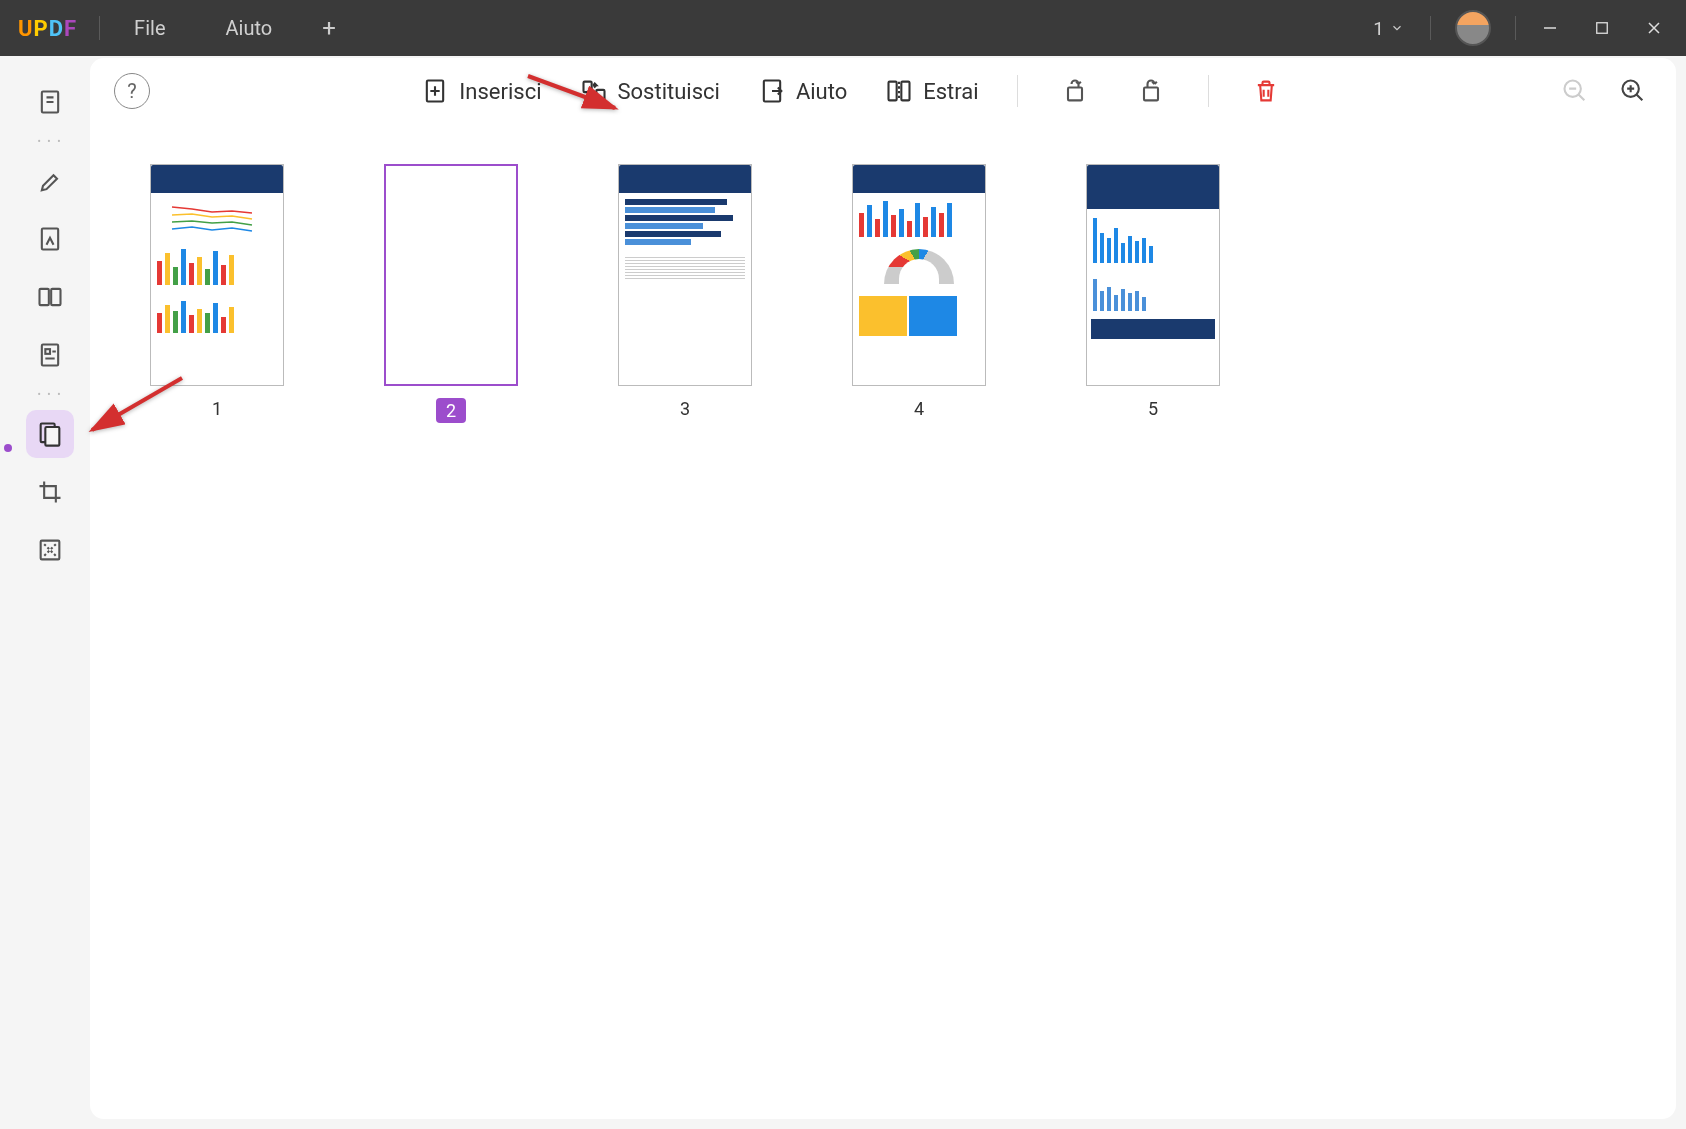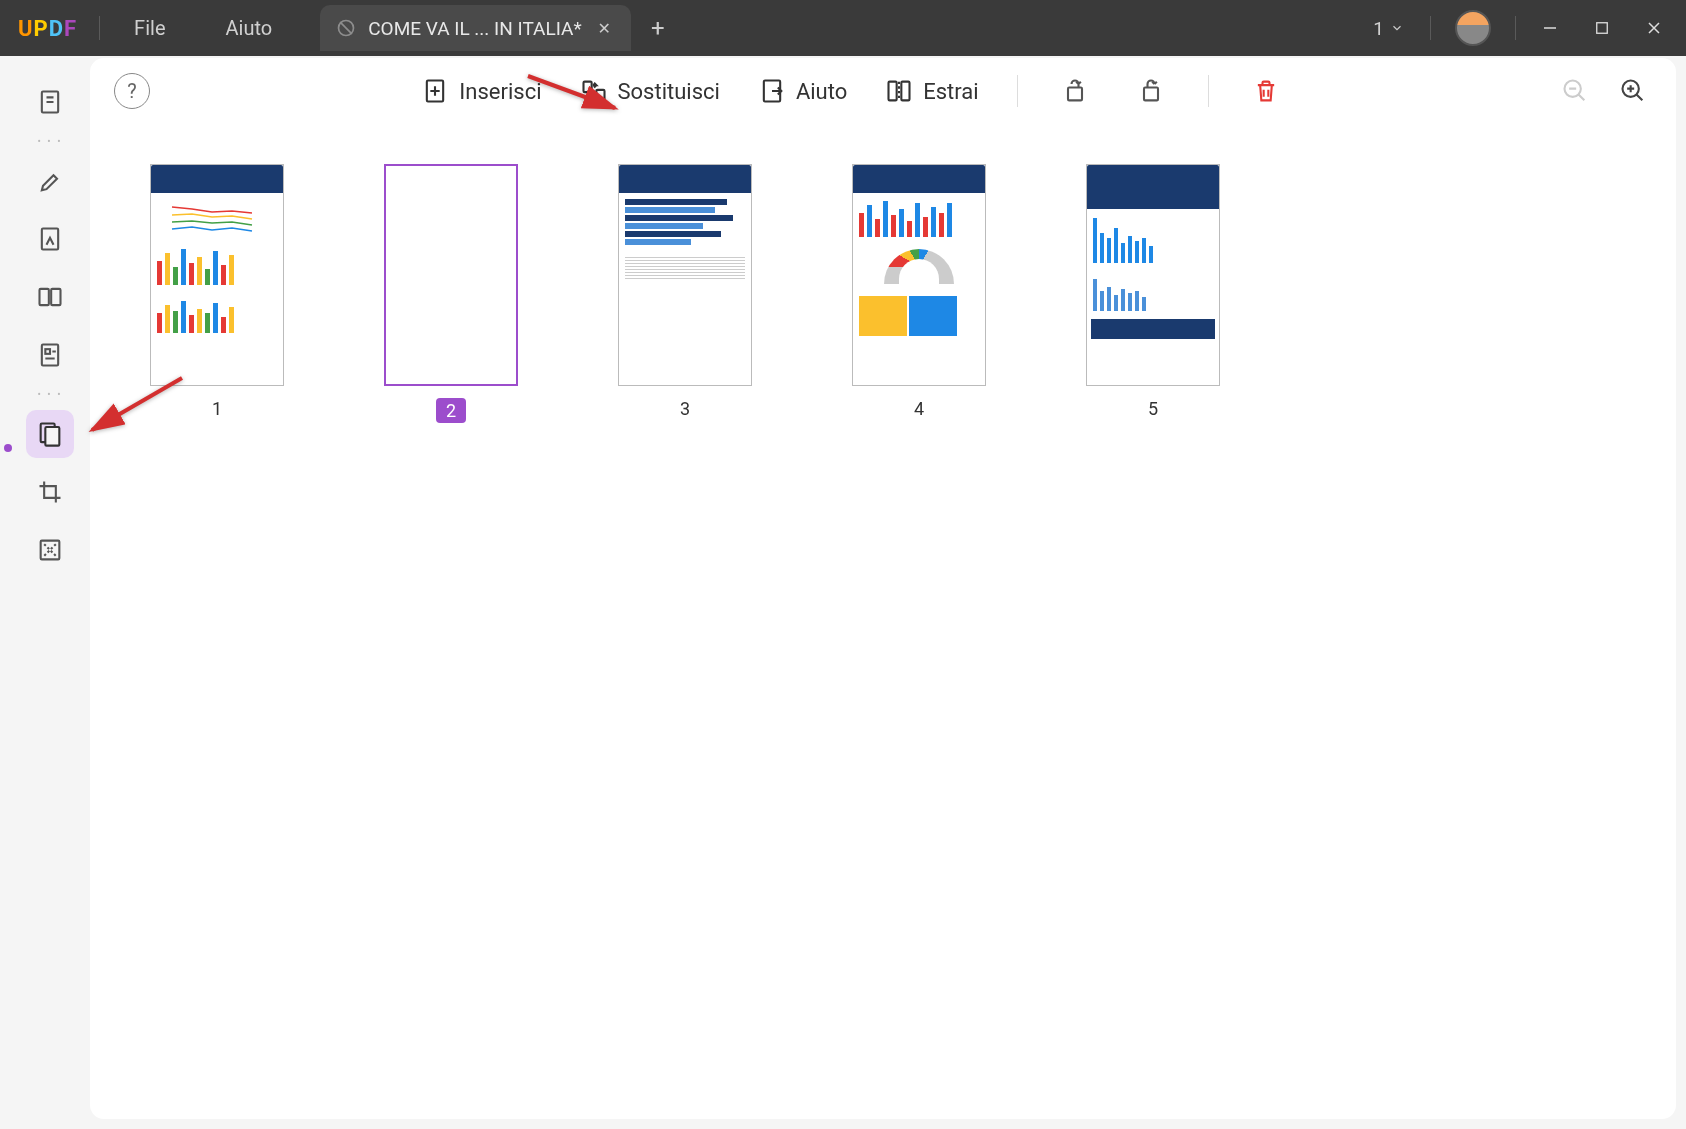--- a/index.html
+++ b/index.html
@@ -66,30 +66,20 @@
 .arrow svg { filter: drop-shadow(0 1px 2px rgba(0,0,0,0.3)); }
 </style>
 </head>
 <body>
 
 <div class="titlebar">
   <div class="logo"><span class="u">U</span><span class="p">P</span><span class="d">D</span><span class="f">F</span></div>
   <div class="vsep"></div>
   <div class="menu-item">File</div>
   <div class="menu-item">Aiuto</div>
-  <div class="tab">
-    <span class="tab-icon">
-      <svg viewBox="0 0 24 24" fill="none" stroke="#aaa" stroke-width="2">
-          <circle cx="12" cy="12" r="9"></circle>
-          <path d="M5 5l14 14"></path>
-        </svg>
-    </span>
-    <span class="tab-title">COME VA IL ... IN ITALIA*</span>
-    <span class="tab-close">✕</span>
-  </div>
   <div class="tab-add">+</div>
   <div class="titlebar-right">
     <div class="page-ind">
       <span>1</span>
       <svg width="14" height="14" viewBox="0 0 24 24" fill="none" stroke="#ccc" stroke-width="2">
           <path d="M6 9l6 6 6-6"></path>
         </svg>
     </div>
     <div class="vsep"></div>
     <div class="avatar"></div>

